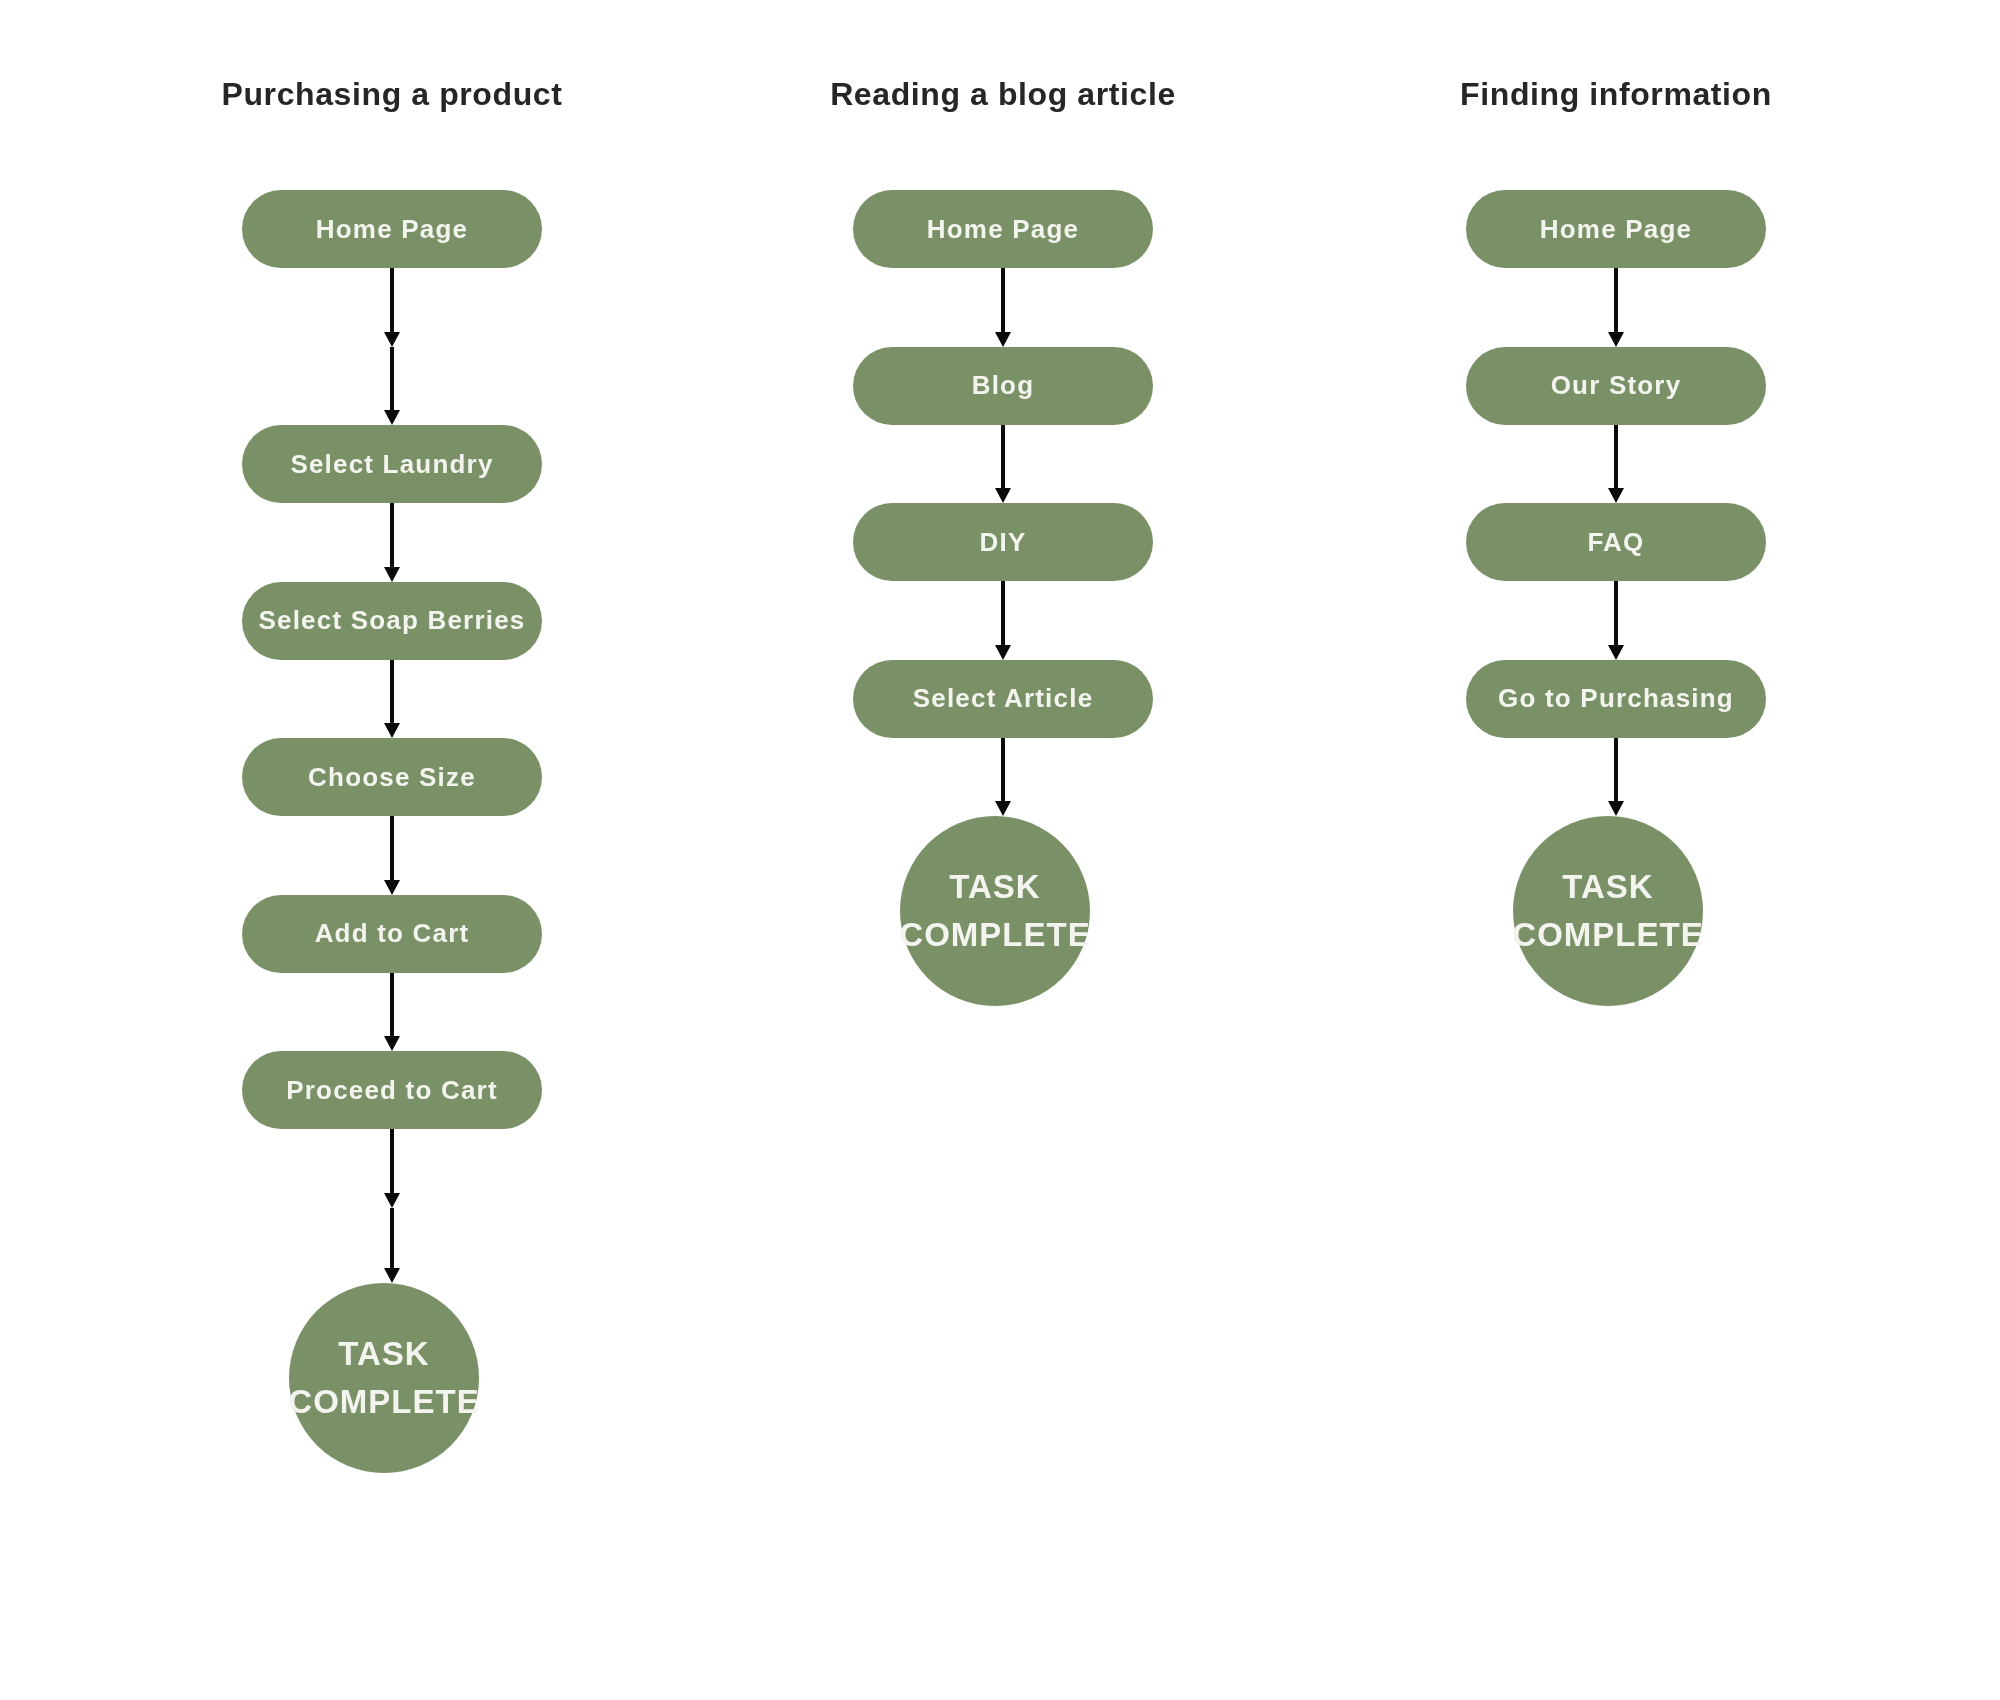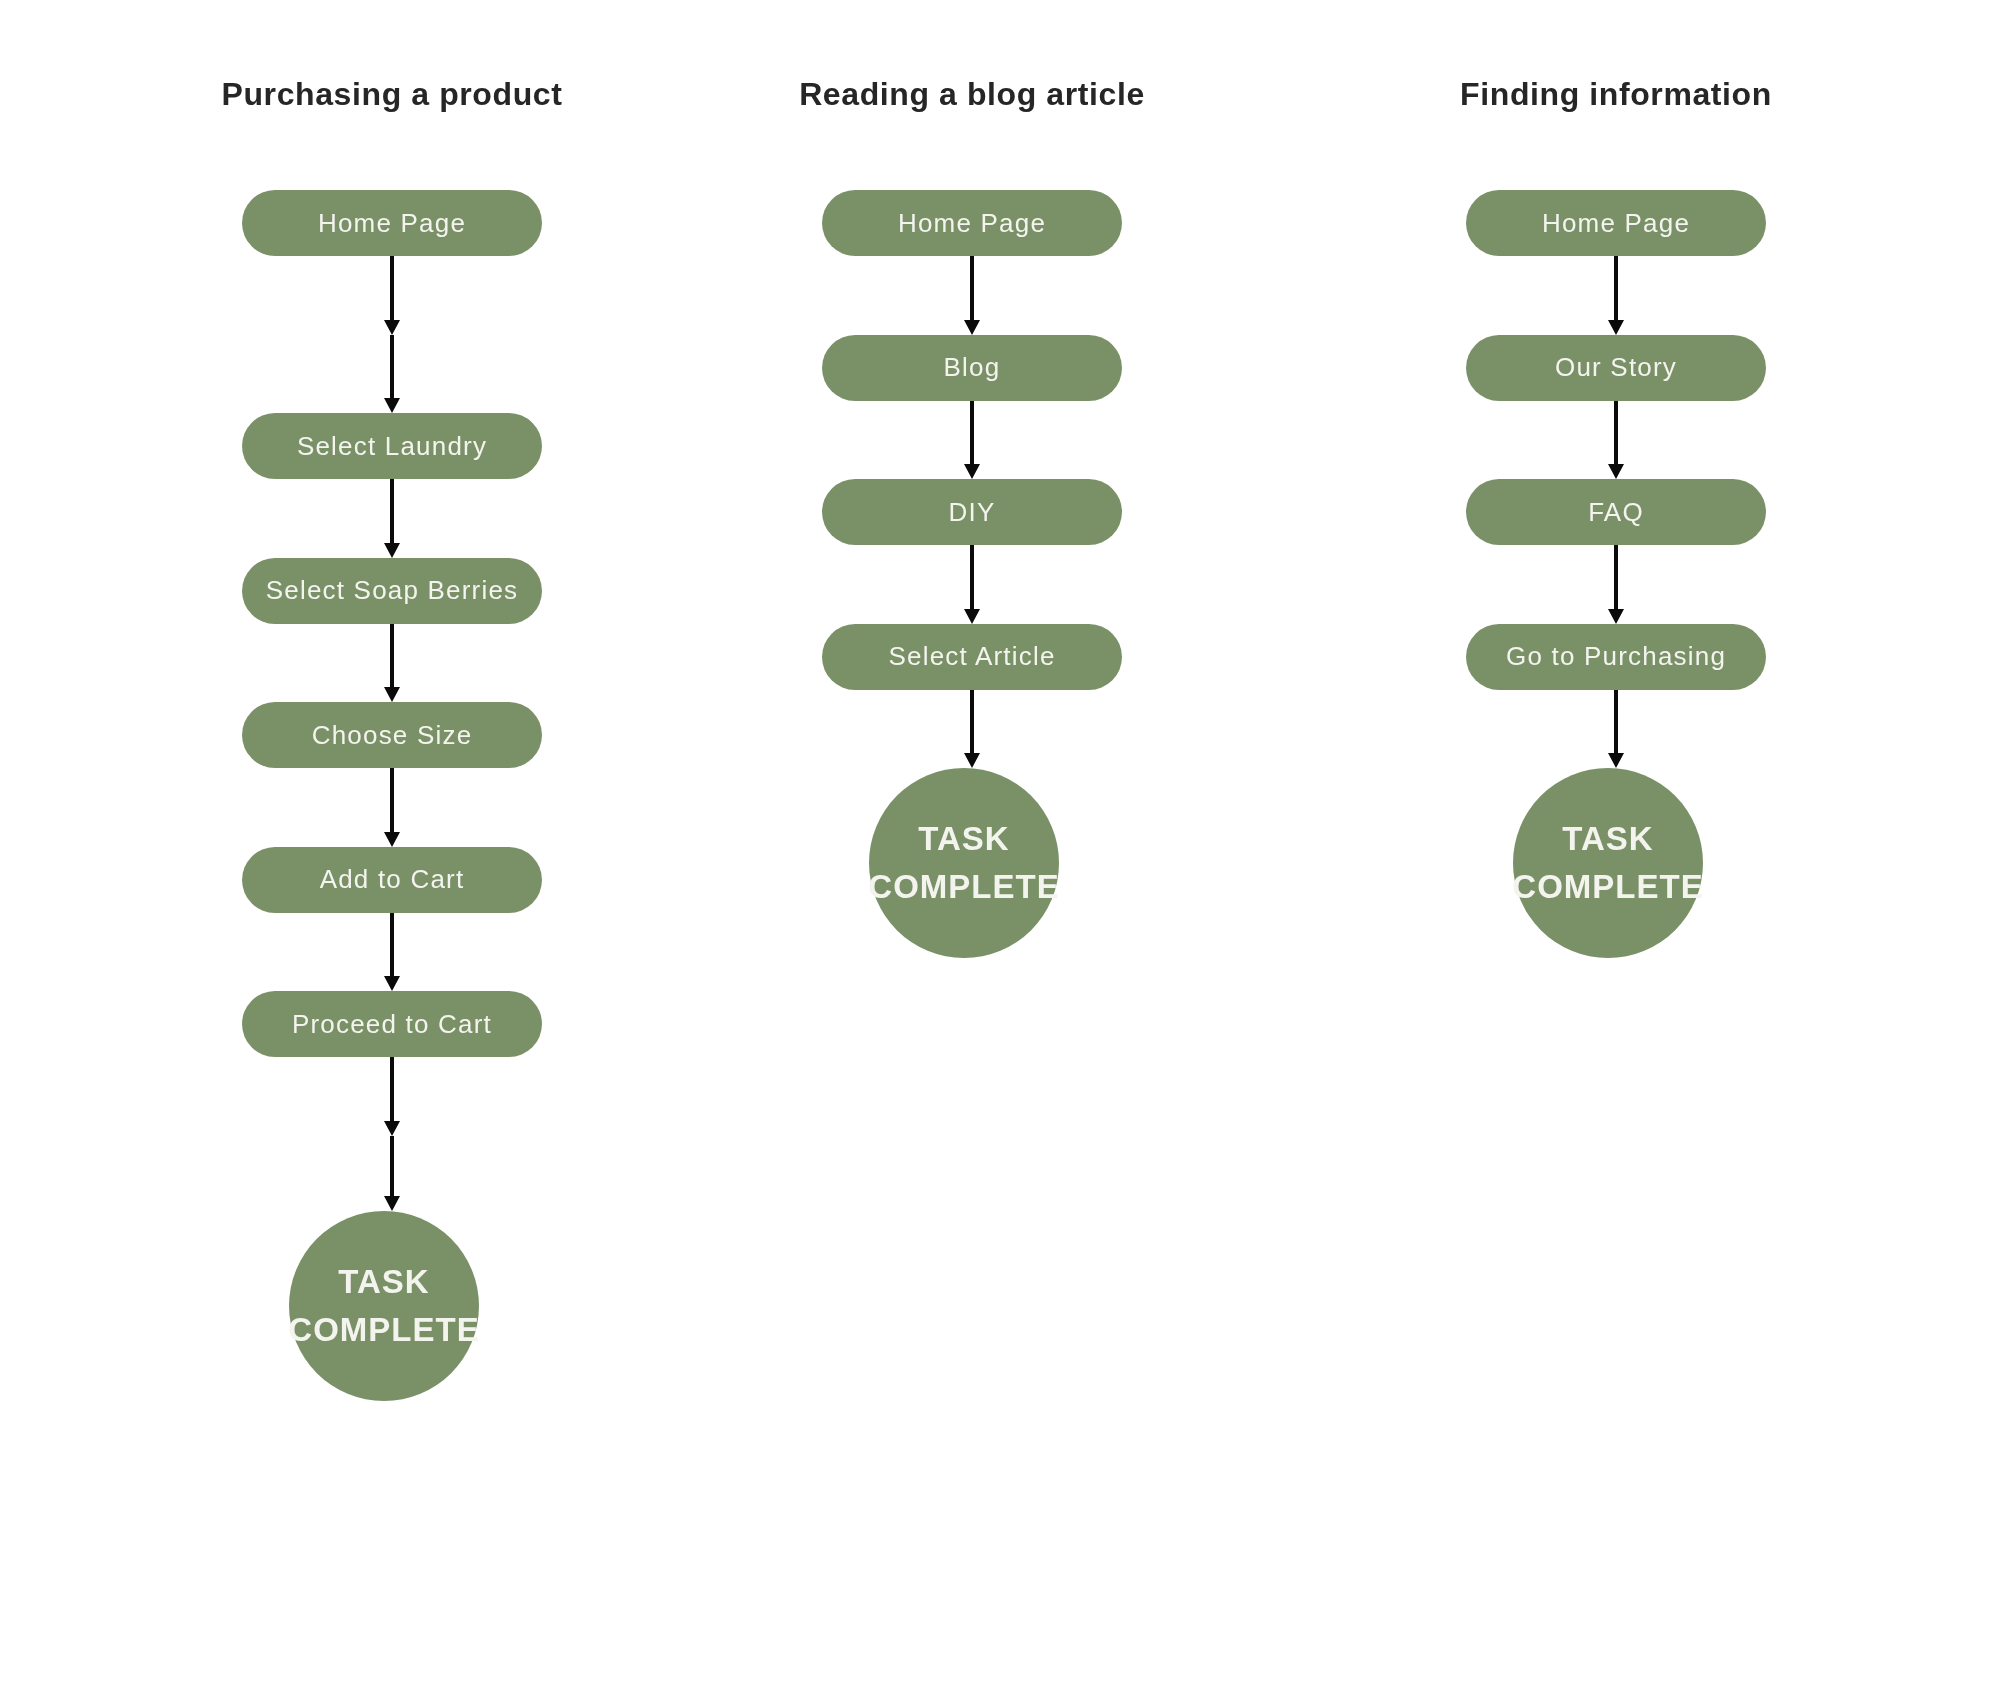--- a/index.html
+++ b/index.html
@@ -21,45 +21,45 @@
   }
   .flow {
     position: absolute;
     top: 0;
     width: 300px;
     display: flex;
     flex-direction: column;
     align-items: center;
   }
   .flow-0 { left: 242px; }
-  .flow-1 { left: 822px; }
+  .flow-1 { left: 853px; }
   .flow-2 { left: 1466px; }
   .flow-title {
     position: absolute;
     top: 76px;
     left: 50%;
     transform: translateX(-50%);
     white-space: nowrap;
     font-size: 32px;
     font-weight: 700;
     letter-spacing: 0.6px;
     color: var(--title-text);
   }
   .pill {
     flex: none;
     width: 300px;
-    height: 66px;
+    height: 78px;
     border-radius: 39px;
     background: var(--node-green);
     color: var(--node-text);
     display: flex;
     align-items: center;
     justify-content: center;
     font-size: 26px;
-    font-weight: 400;
+    font-weight: 700;
     letter-spacing: 1.2px;
     white-space: nowrap;
   }
   .pill.first { margin-top: 190px; }
   .arrow {
     flex: none;
     position: relative;
     width: 100%;
     height: 78.5px;
     display: flex;

